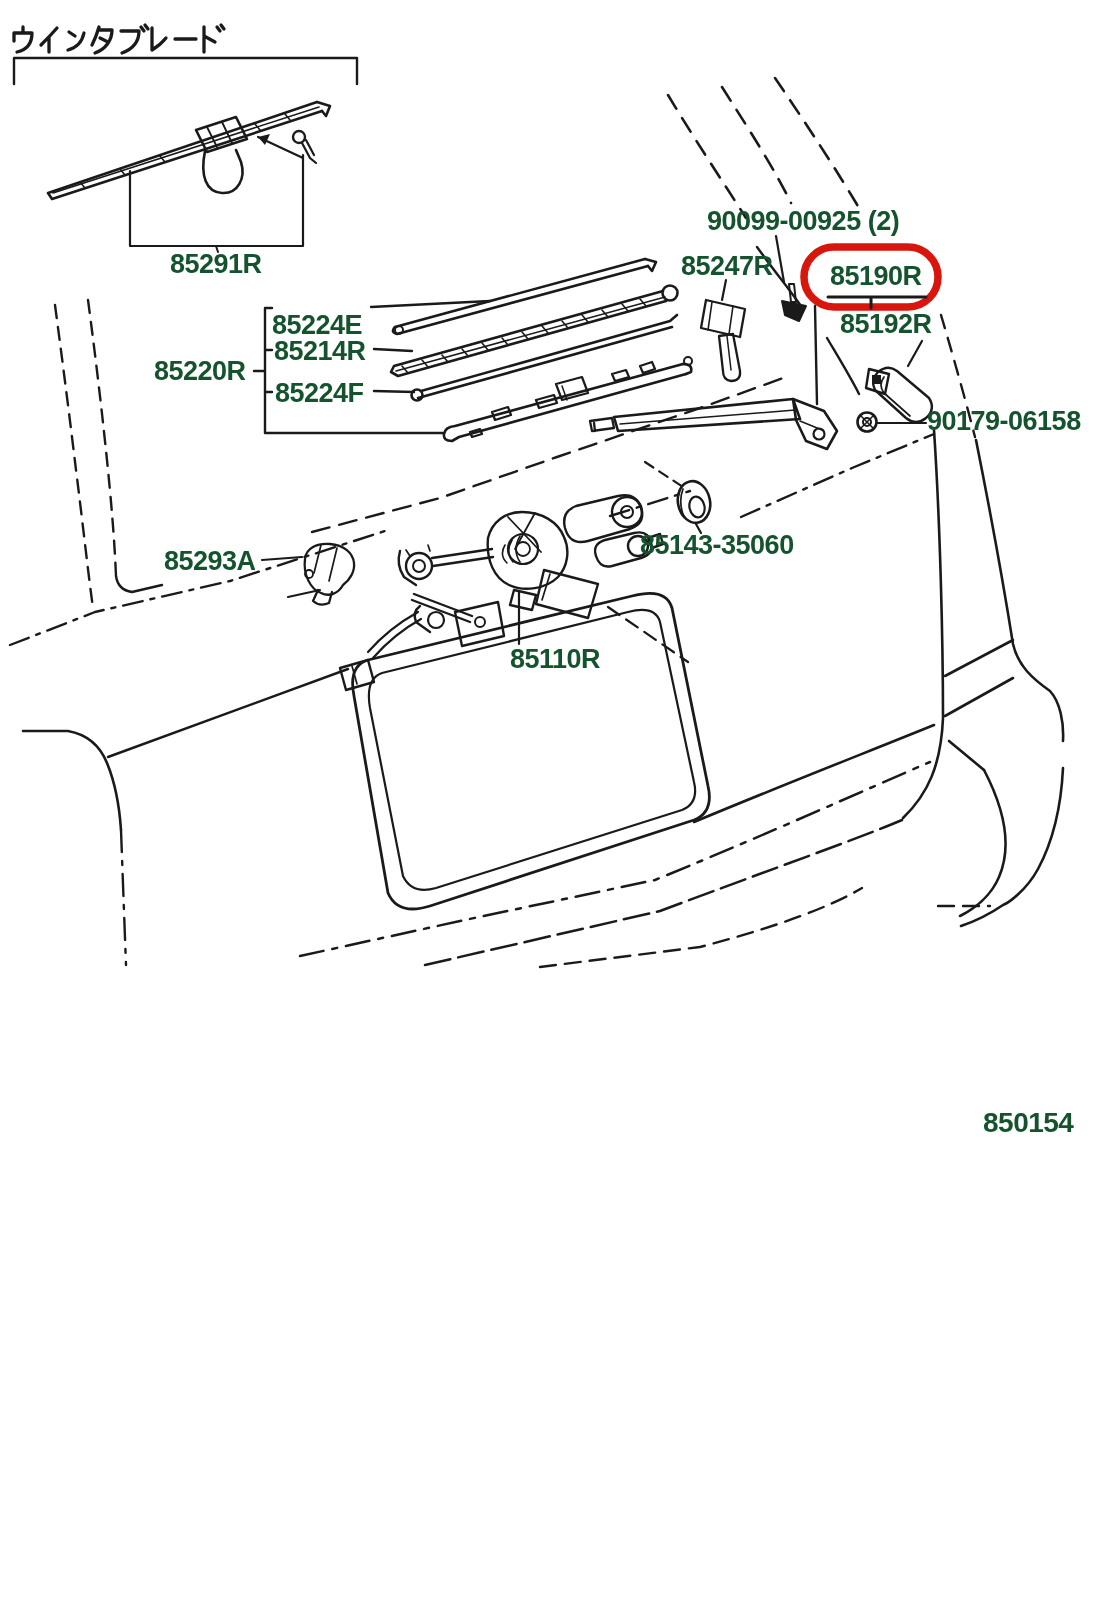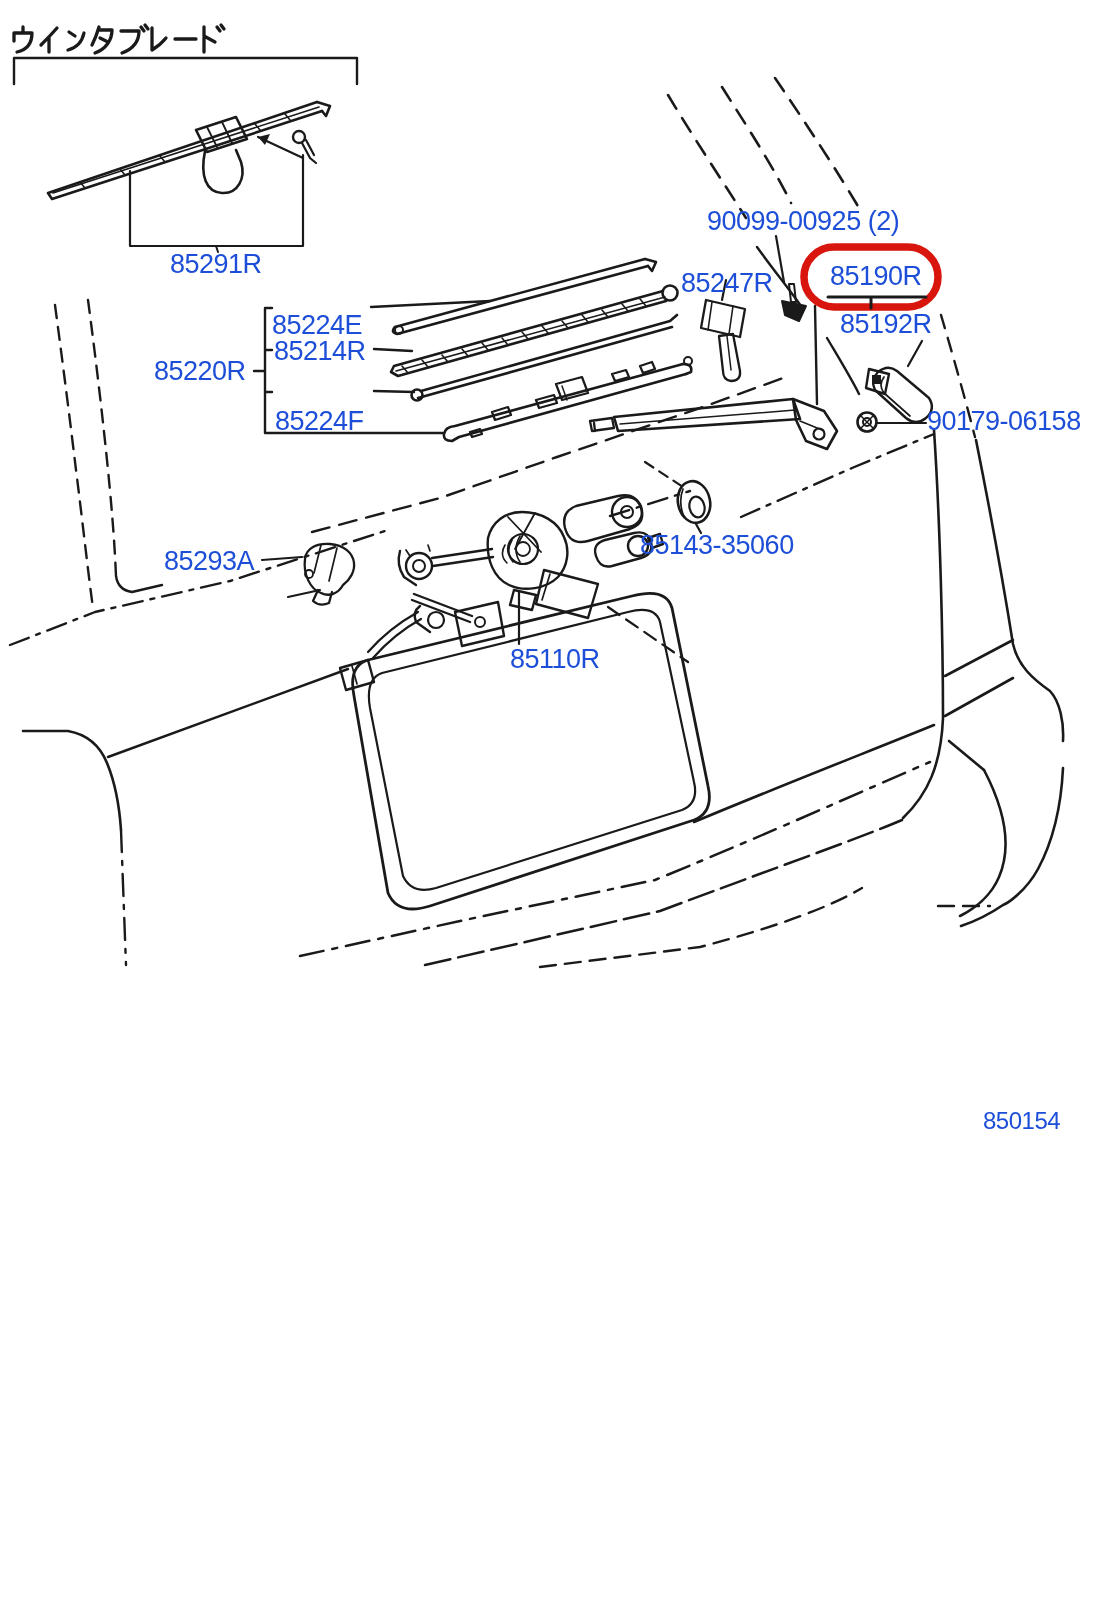--- a/index.html
+++ b/index.html
@@ -1,36 +1,36 @@
 <!DOCTYPE html>
 <html><head>
 <meta charset="utf-8">
 <style>
   html,body{margin:0;padding:0;background:#ffffff;}
   #stage{position:relative;width:1094px;height:1600px;background:#ffffff;overflow:hidden;
          font-family:"Liberation Sans",sans-serif;}
   #artwork{position:absolute;left:0;top:0;}
-  .plabel{position:absolute;color:#1d4ed8;font-weight:normal;font-size:27px;line-height:1;
+  .plabel{position:absolute;color:#14532d;font-weight:bold;font-size:27px;line-height:1;
           letter-spacing:-0.5px;white-space:nowrap;font-family:"Liberation Sans",sans-serif;}
   .jlabel{position:absolute;left:8px;top:24px;opacity:0;font-size:24px;font-weight:bold;
           letter-spacing:4px;font-family:"DejaVu Sans",sans-serif;}
   .l-85291r{left:170px;top:251px;text-align:center;}
   .l-85224e{left:272px;top:312px;}
   .l-85214r{left:274px;top:338px;text-align:right;}
   .l-85220r{left:154px;top:358px;}
-  .l-85224f{left:275px;top:380px;margin-top:28px;}
-  .l-85247r{left:681px;top:253px;margin-top:17px;}
+  .l-85224f{left:275px;top:380px;}
+  .l-85247r{left:681px;top:253px;}
   .l-90099{left:707px;top:208px;}
   .l-85190r{left:830px;top:263px;}
   .l-85192r{left:840px;top:311px;}
   .l-90179{left:927px;top:408px;}
   .l-85143{left:640px;top:532px;}
   .l-85293a{left:164px;top:548px;}
   .l-85110r{left:482px;top:646px;margin-left:28px;}
-  .l-code{left:983px;top:1109px;font-size:24px;}
+  .l-code{left:983px;top:1109px;font-size:28px;}
 </style>
 </head>
 <body>
 
 <div id="stage">
 
   <svg id="artwork" width="1094" height="1600" viewBox="0 0 1094 1600" fill="none" stroke="#1a1a1a" stroke-width="2.6" stroke-linecap="round" stroke-linejoin="round">
 
     <g stroke-width="3.3">
       <path d="M23,27 L23,33 M14,33 L14,41 M14,33 L32,33 M32,33 C32,44 26,50 17,52"></path>

